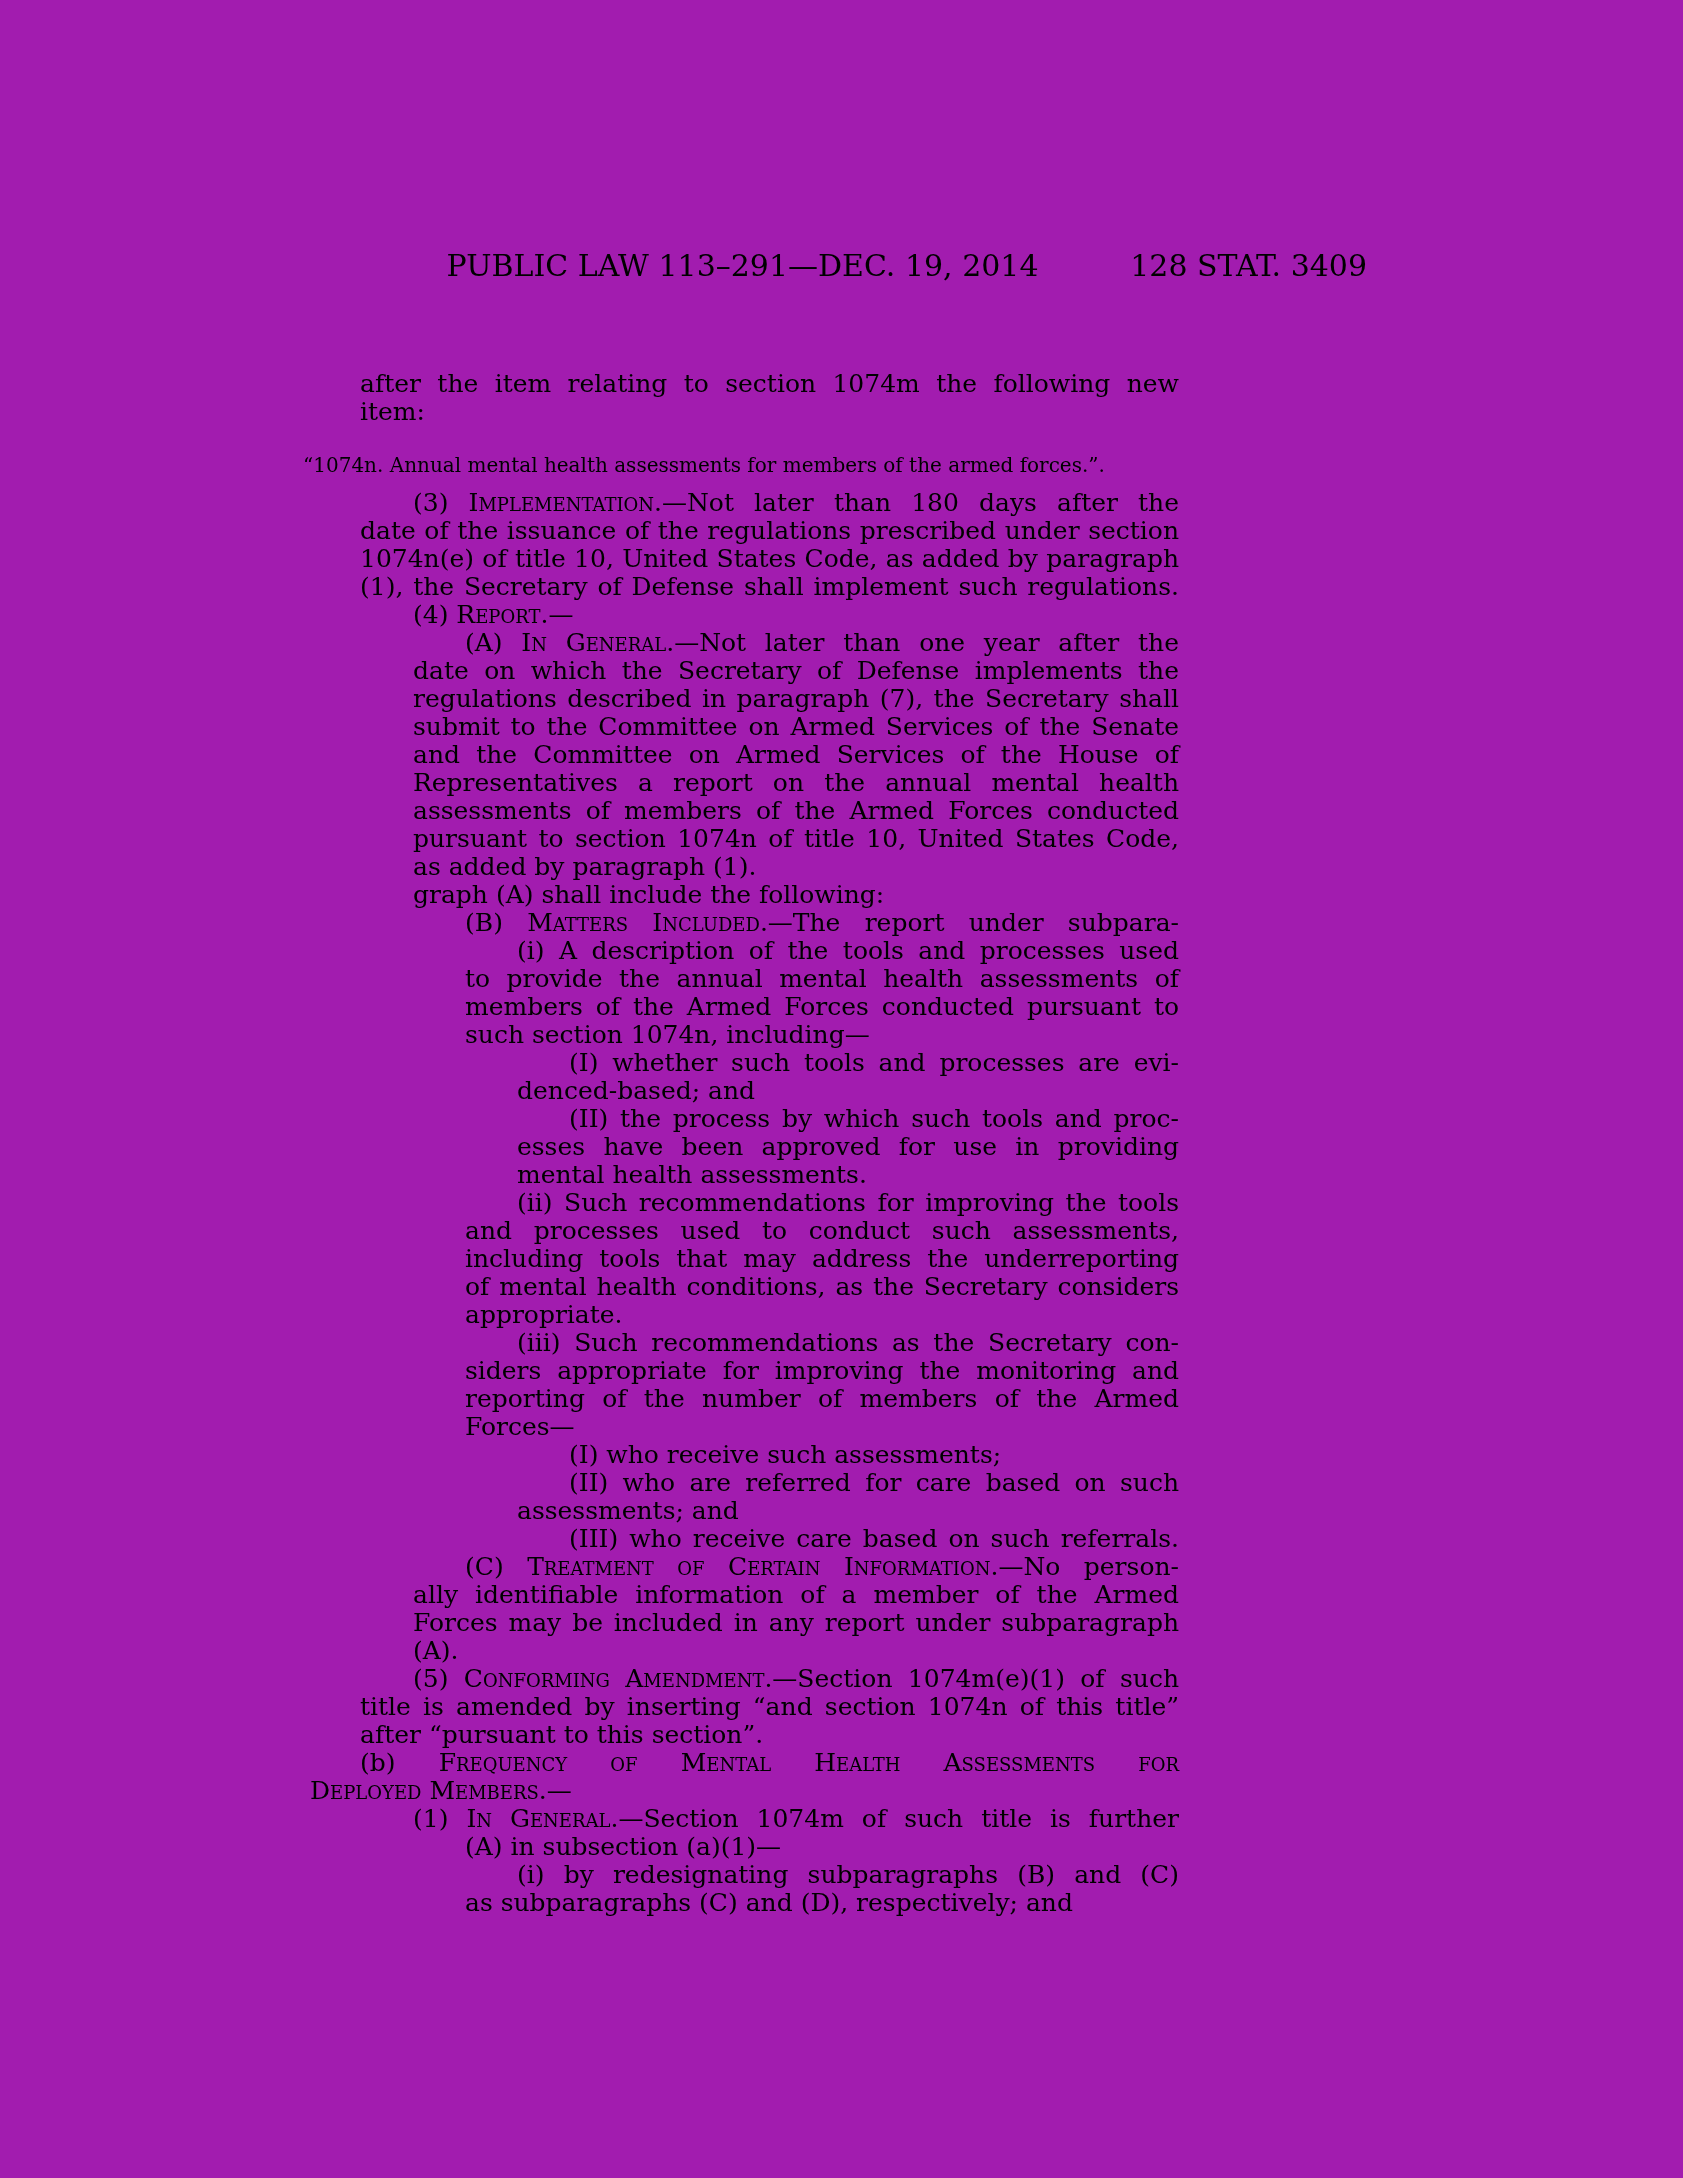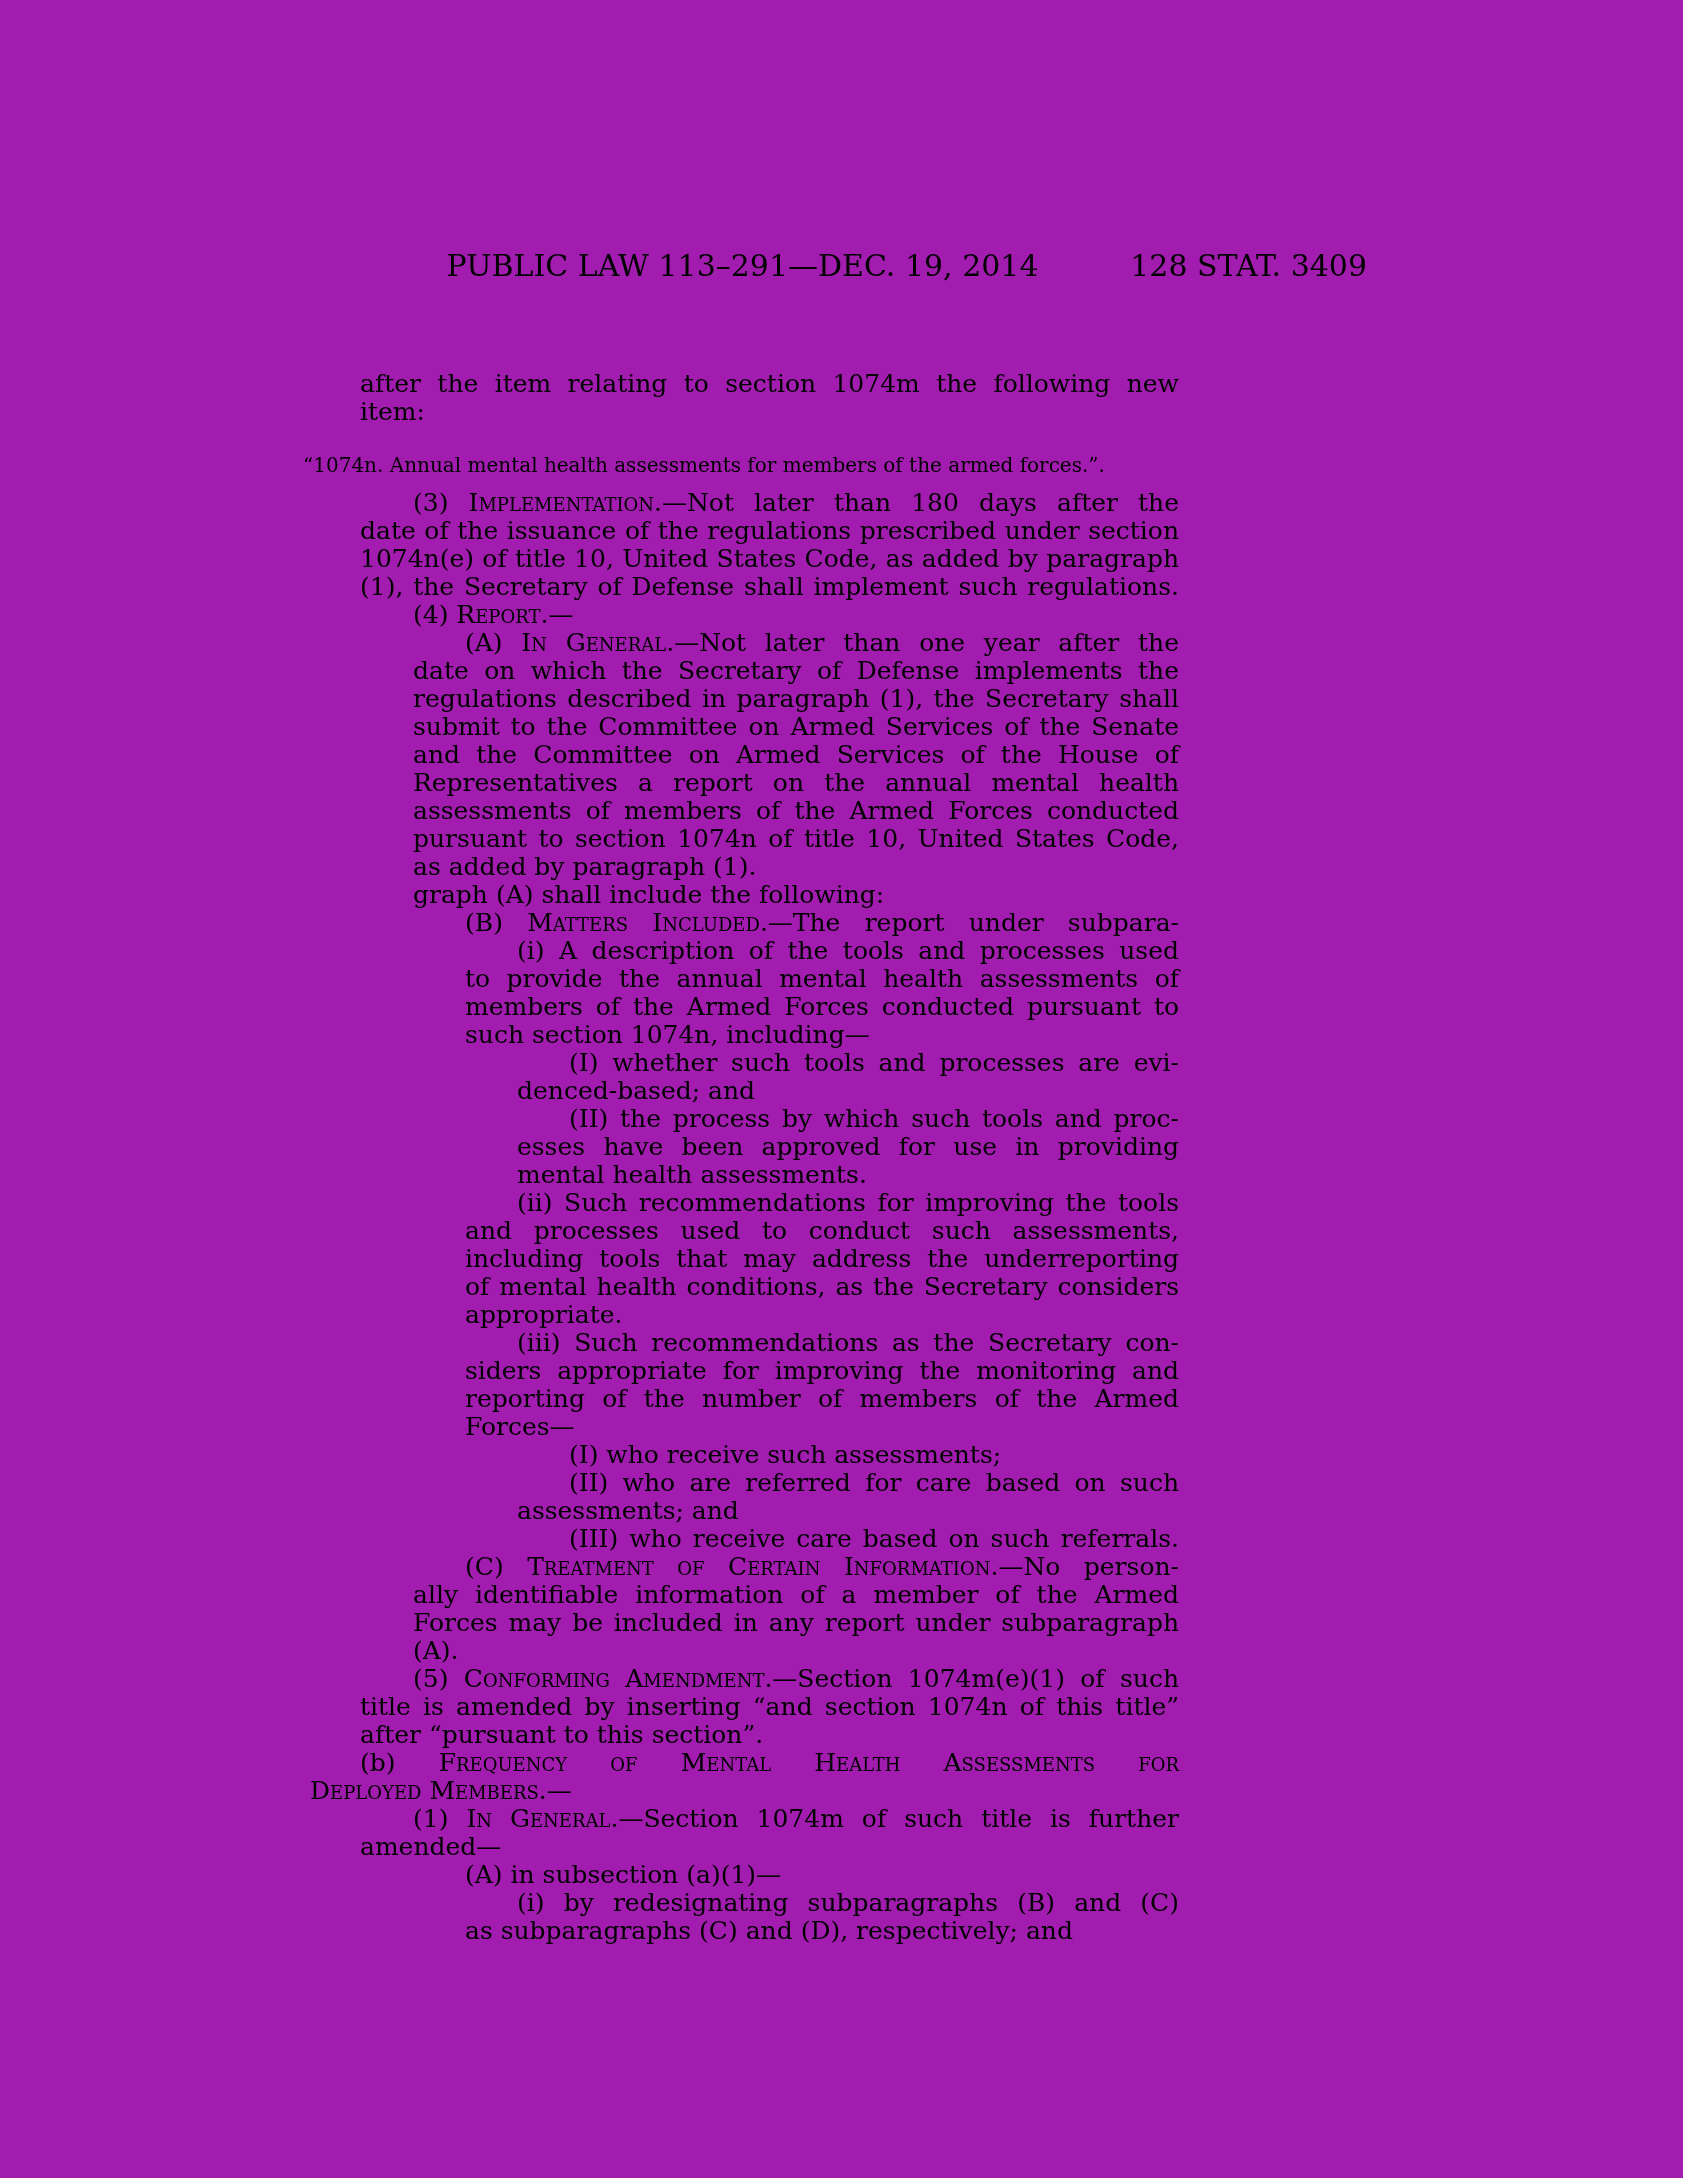--- a/index.html
+++ b/index.html
@@ -47,21 +47,21 @@
           <div class="line ind1 just">date of the issuance of the regulations prescribed under section</div>
           <div class="line ind1 just">1074n(e) of title 10, United States Code, as added by paragraph</div>
           <div class="line ind1 just">(1), the Secretary of Defense shall implement such regulations.</div>
         </div>
         <div>
           <div class="line ind2">(4) <span class="sc">Report</span>.—</div>
         </div>
         <div>
           <div class="line ind3 just">(A) <span class="sc">In General</span>.—Not later than one year after the</div>
           <div class="line ind2 just">date on which the Secretary of Defense implements the</div>
-          <div class="line ind2 just">regulations described in paragraph (1), the Secretary shall</div>
+          <div class="line ind2 just">regulations described in paragraph (7), the Secretary shall</div>
           <div class="line ind2 just">submit to the Committee on Armed Services of the Senate</div>
           <div class="line ind2 just">and the Committee on Armed Services of the House of</div>
           <div class="line ind2 just">Representatives a report on the annual mental health</div>
           <div class="line ind2 just">assessments of members of the Armed Forces conducted</div>
           <div class="line ind2 just">pursuant to section 1074n of title 10, United States Code,</div>
           <div class="line ind2">as added by paragraph (1).</div>
         </div>
         <div>
           <div class="line ind2">graph (A) shall include the following:</div>
           <div class="line ind3 just">(B) <span class="sc">Matters Included</span>.—The report under subpara-</div>
@@ -114,21 +114,20 @@
           <div class="line ind2 just">(5) <span class="sc">Conforming Amendment</span>.—Section 1074m(e)(1) of such</div>
           <div class="line ind1 just">title is amended by inserting “and section 1074n of this title”</div>
           <div class="line ind1">after “pursuant to this section”.</div>
         </div>
         <div>
           <div class="line ind1 just">(b) <span class="sc">Frequency of Mental Health Assessments for</span></div>
           <div class="line ind0"><span class="sc">Deployed Members</span>.—</div>
         </div>
         <div>
           <div class="line ind2 just">(1) <span class="sc">In General</span>.—Section 1074m of such title is further</div>
-          <div class="line ind1">amended—</div>
         </div>
         <div>
           <div class="line ind3">(A) in subsection (a)(1)—</div>
         </div>
         <div>
           <div class="line ind4 just">(i) by redesignating subparagraphs (B) and (C)</div>
           <div class="line ind3">as subparagraphs (C) and (D), respectively; and</div>
         </div>
       </div>
   </div>

